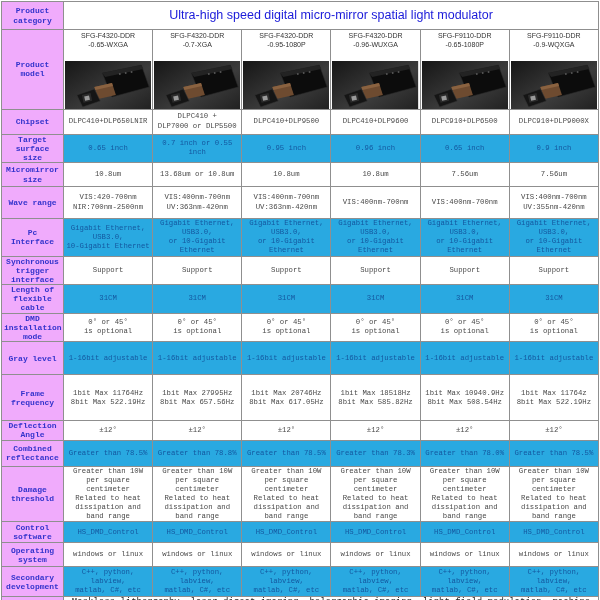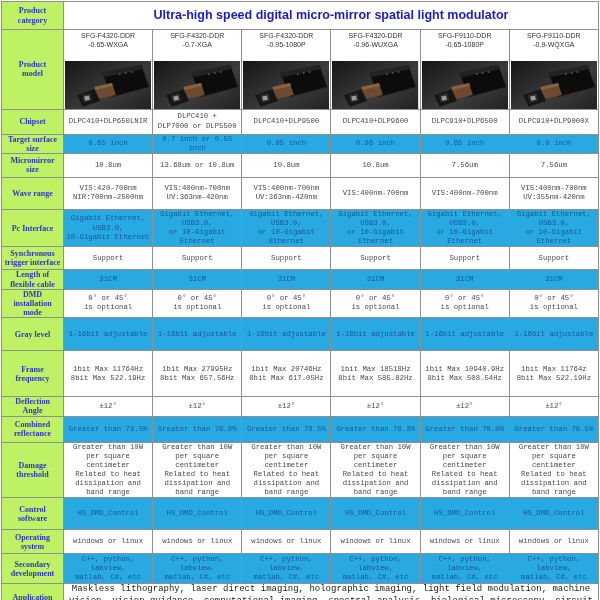--- a/index.html
+++ b/index.html
@@ -2,24 +2,24 @@
 <html><head>
 <meta charset="utf-8">
 <style>
   html,body{margin:0;padding:0;background:#fff;}
   .page{width:600px;height:600px;background:#fff;overflow:hidden;font-family:"Liberation Sans",sans-serif;}
   table{border-collapse:collapse;table-layout:fixed;width:598px;margin:1px;}
   td{border:1px solid #8f8f8f;padding:0 2px;text-align:center;vertical-align:middle;
      font-family:"Liberation Mono","DejaVu Sans Mono",monospace;font-size:7.3px;line-height:1.25;
      white-space:pre-line;overflow:hidden;}
   col.lab{width:62px;}
-  td.label{font-family:Liberation Serif, serif;font-weight:bold;color:#3333cc;
-           font-size:8px;line-height:1.15;background:#bef264;}
+  td.label{font-family:Liberation Mono, monospace;font-weight:bold;color:#3333cc;
+           font-size:8px;line-height:1.15;background:#f0abfc;}
   tr.title-row td{height:27px;}
-  td.title{color:#1a1ad9;font-family:"Liberation Sans",sans-serif;font-weight:bold;font-size:12.5px;background:#fff;}
+  td.title{color:#1a1ad9;font-family:"Liberation Sans",sans-serif;font-weight:normal;font-size:12.5px;background:#fff;}
   td.prod-cell{background:#fff;padding:1px;}
   .prod-name{font-family:"Liberation Sans",sans-serif;font-size:7px;color:#333;line-height:1.25;
              white-space:pre-line;padding:1px 0 2px 0;}
   .photo{width:100%;height:56px;}
   .photo svg{display:block;width:100%;height:56px;}
   tr.cyan td.val{background:#29a9e1;color:#14579f;}
   tr.white td.val{background:#ffffff;color:#4a4a4a;}
   td.app-text{background:#fff;color:#222;font-size:9px;line-height:1.3;text-align:center;}
 </style>
 </head>
@@ -336,21 +336,21 @@
 Related to heat dissipation and band range</td>
           <td class="val">Greater than 10W per square centimeter
 Related to heat dissipation and band range</td>
           <td class="val">Greater than 10W per square centimeter
 Related to heat dissipation and band range</td>
           <td class="val">Greater than 10W per square centimeter
 Related to heat dissipation and band range</td>
           <td class="val">Greater than 10W per square centimeter
 Related to heat dissipation and band range</td>
         </tr>
-        <tr class="cyan" style="height: 32px;">
+        <tr class="cyan" style="height: 21px;">
           <td class="label">Control
 software</td>
           <td class="val">HS_DMD_Control</td>
           <td class="val">HS_DMD_Control</td>
           <td class="val">HS_DMD_Control</td>
           <td class="val">HS_DMD_Control</td>
           <td class="val">HS_DMD_Control</td>
           <td class="val">HS_DMD_Control</td>
         </tr>
         <tr class="white" style="height: 24px;">

